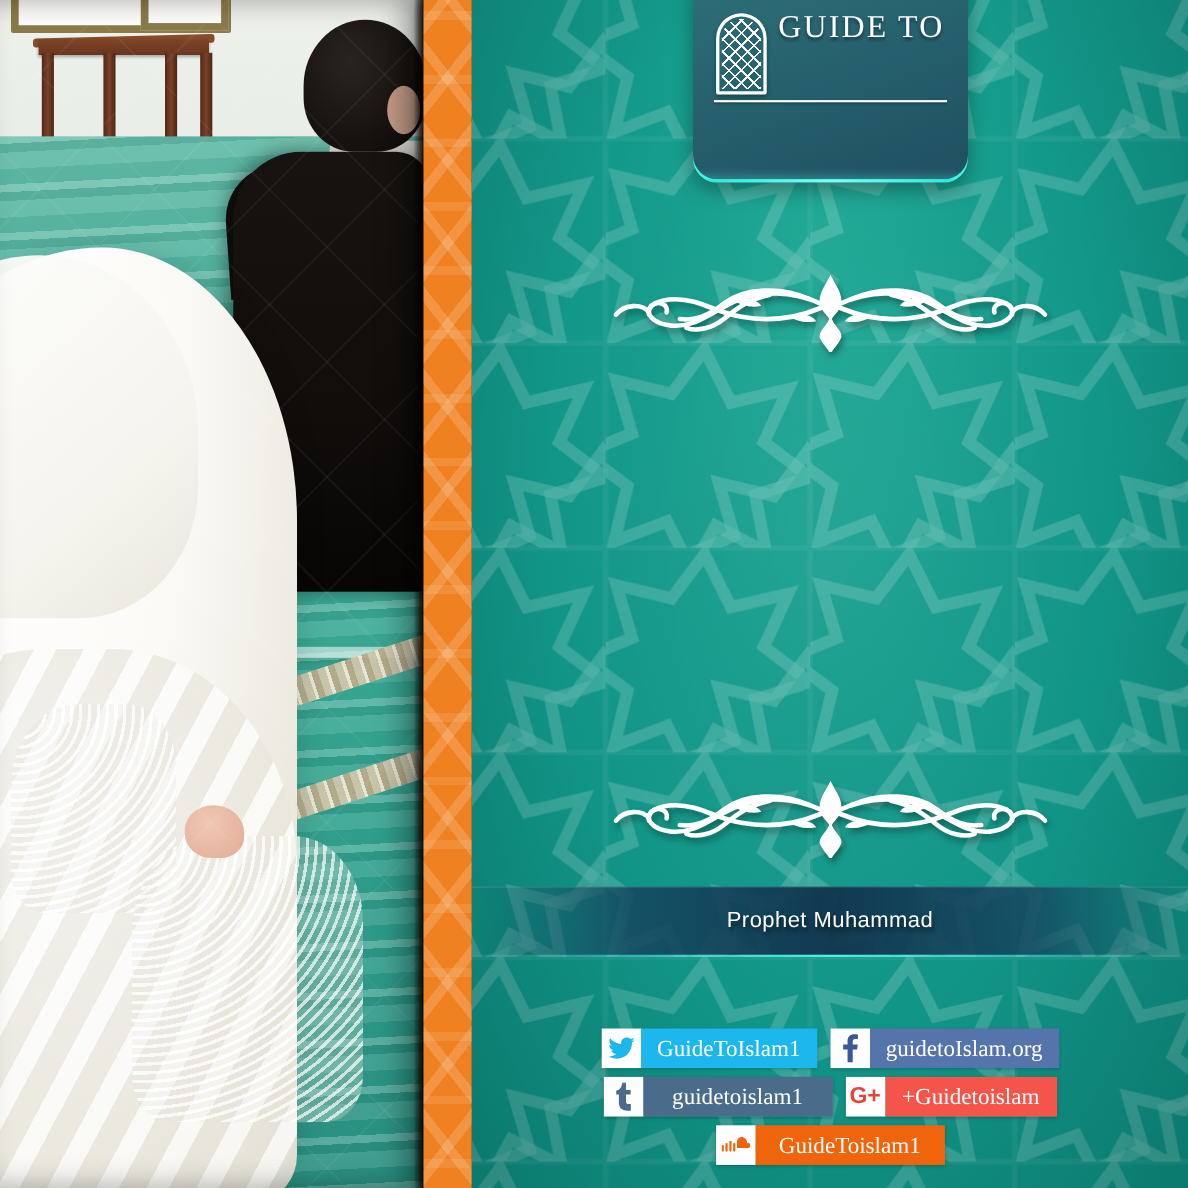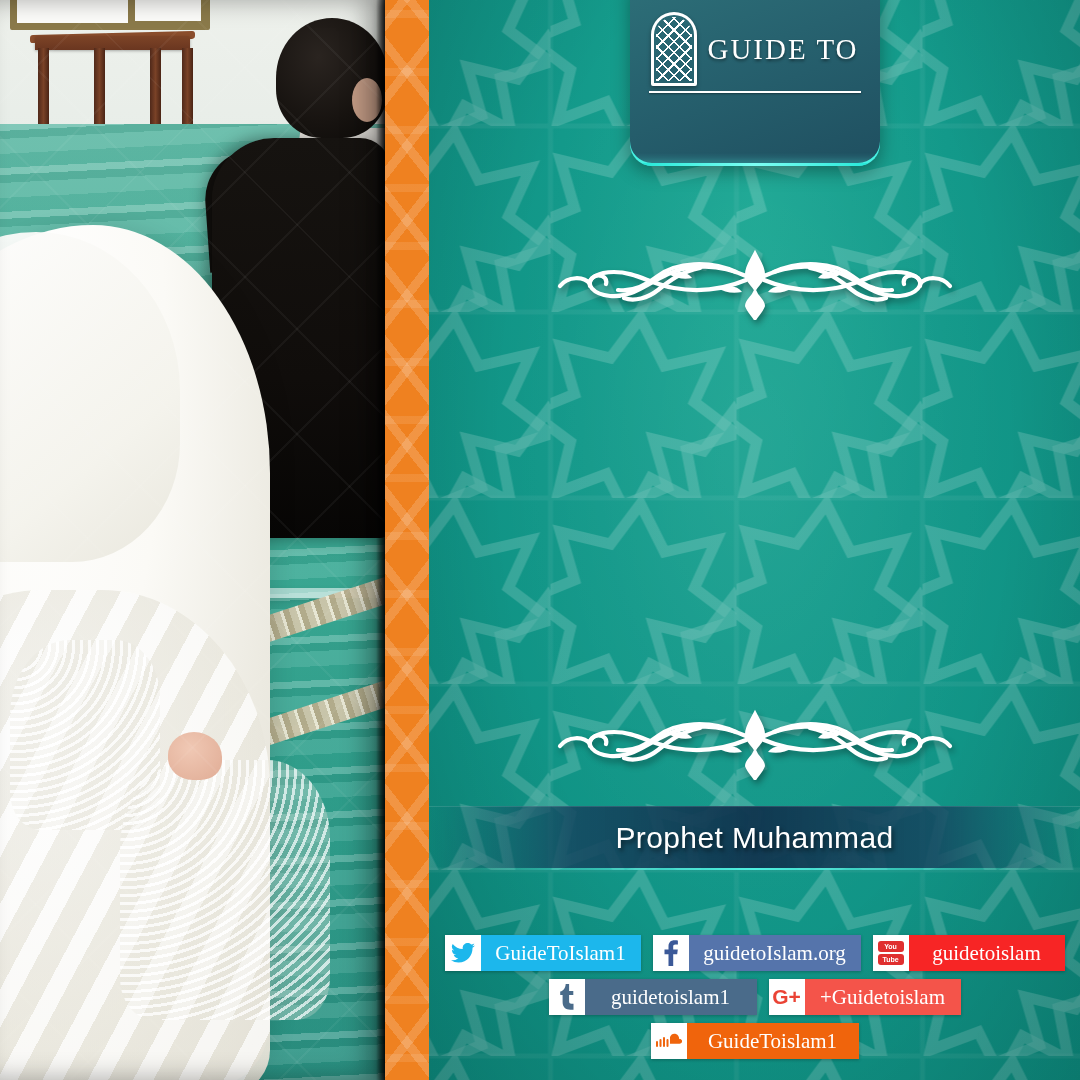--- a/index.html
+++ b/index.html
@@ -207,21 +207,21 @@
     display:flex; flex-direction:column; align-items:center;
     padding-top:30px;
     overflow:hidden;
   }
   .logo-plate::after{
     content:"";
     position:absolute; left:0; right:0; bottom:0; height:3px;
     background:linear-gradient(90deg,#1ee6d6,#7dfff3,#1ee6d6);
     box-shadow:0 0 10px #4ff2e3;
   }
-  .logo-row{ display:flex; align-items:center; gap:10px; }
+  .logo-row{ display:flex; align-items:flex-start; gap:10px; }
   .logo-arch{
     width:46px; height:74px;
     border:3px solid #fff;
     border-radius:23px 23px 2px 2px;
     position:relative;
     overflow:hidden;
     box-shadow:0 2px 4px rgba(0,0,0,.35);
   }
   .logo-arch::before{
     content:"";
@@ -283,21 +283,21 @@
                      rgba(16,52,78,.95) 50%, rgba(21,70,96,.85) 78%, rgba(26,150,136,0) 100%);
     display:flex; align-items:center; justify-content:center;
     border-top:1px solid rgba(255,255,255,.12);
   }
   .attrib-band::after{
     content:"";
     position:absolute; left:6%; right:6%; bottom:-2px; height:2px;
     background:linear-gradient(90deg, rgba(60,240,225,0), #4ff0e0 50%, rgba(60,240,225,0));
   }
   .attrib-text{
-    color:#fff; font-size:30px; letter-spacing:.4px;
+    color:#fff; font-size:20px; letter-spacing:.4px;
     text-shadow:2px 3px 4px rgba(0,0,0,.5);
   }
 
   
   .social{
     position:absolute; left:0; top:935px; width:651px;
     display:flex; flex-direction:column; align-items:center; gap:8px;
   }
   .social-row{ display:flex; gap:12px; justify-content:center; }
   .badge{
@@ -487,29 +487,20 @@
 
         <div class="badge w-fb">
           <div class="ic">
             <svg width="14" height="26" viewBox="0 0 14 26" xmlns="http://www.w3.org/2000/svg">
               <path fill="#3b5998" d="M9.2 26V14.2h4l.6-4.6H9.2V6.7c0-1.3.4-2.2 2.3-2.2h2.4V.4C13.5.3 12.1.2 10.4.2 6.9.2 4.5 2.3 4.5 6.2v3.4H.5v4.6h4V26z"></path>
             </svg>
           </div>
           <div class="lbl" style="background:#5574ab">guidetoIslam.org</div>
         </div>
 
-        <div class="badge w-yt">
-          <div class="ic">
-            <div style="display:flex;flex-direction:column;gap:2px;">
-              <div class="yt-box" style="height:11px;line-height:10px;font-size:7px;">You</div>
-              <div class="yt-box" style="height:11px;line-height:10px;font-size:7px;">Tube</div>
-            </div>
-          </div>
-          <div class="lbl" style="background:#f72525">guidetoislam</div>
-        </div>
       </div>
 
       <div class="social-row">
 
 
         <div class="badge w-tu">
           <div class="ic">
             <svg width="14" height="26" viewBox="0 0 14 26" xmlns="http://www.w3.org/2000/svg">
               <path fill="#4a6b8a" d="M10.3 25.8c-4.4 0-7.7-2.3-7.7-7.7V11H.2V7.6C3.9 6.6 5.5 3.5 5.7 0h3.4v6.9h4.2V11H9.1v6.3c0 1.8.9 2.4 2.3 2.4h2.1v6.1z"></path>
             </svg>

